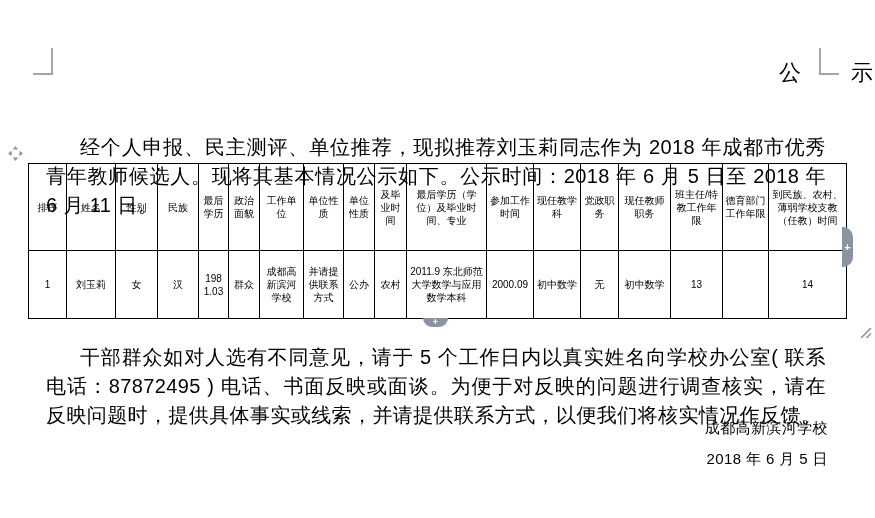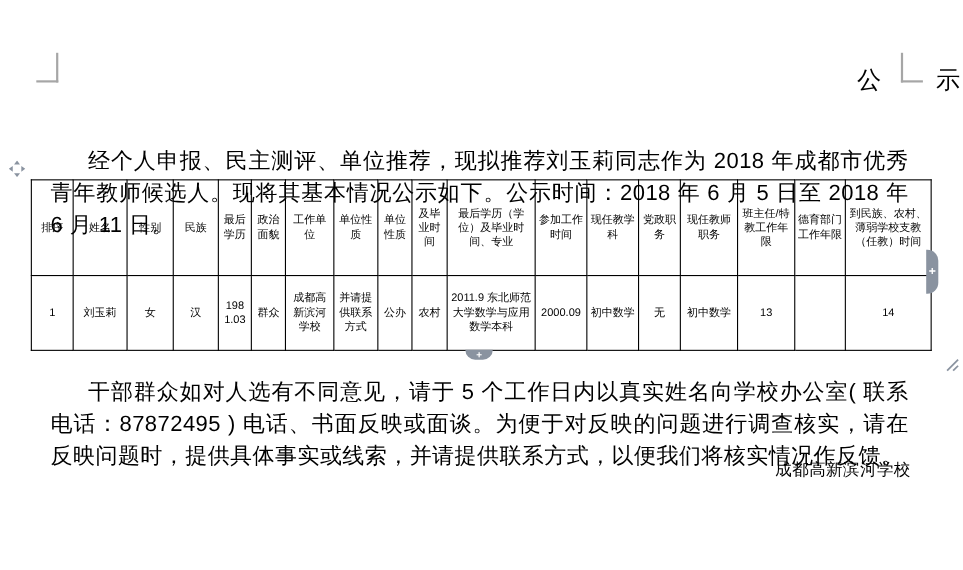--- a/index.html
+++ b/index.html
@@ -155,13 +155,14 @@
   <svg width="12" height="12" viewBox="0 0 12 12">
     <line x1="11" y1="1" x2="1" y2="11" stroke="#8a93a0" stroke-width="1.6"></line>
     <line x1="11" y1="6.5" x2="6.5" y2="11" stroke="#8a93a0" stroke-width="1.6"></line>
   </svg>
 </div>
 
 <div class="para" id="notice">干部群众如对人选有不同意见，请于 5 个工作日内以真实姓名向学校办公室( 联系电话：87872495 ) 电话、书面反映或面谈。为便于对反映的问题进行调查核实，请在反映问题时，提供具体事实或线索，并请提供联系方式，以便我们将核实情况作反馈。</div>
 
 <div class="sig-block">
   <div>成都高新滨河学校</div>
+  <div>2018 年 6 月 5 日</div>
 </div>
 
 </body></html>

